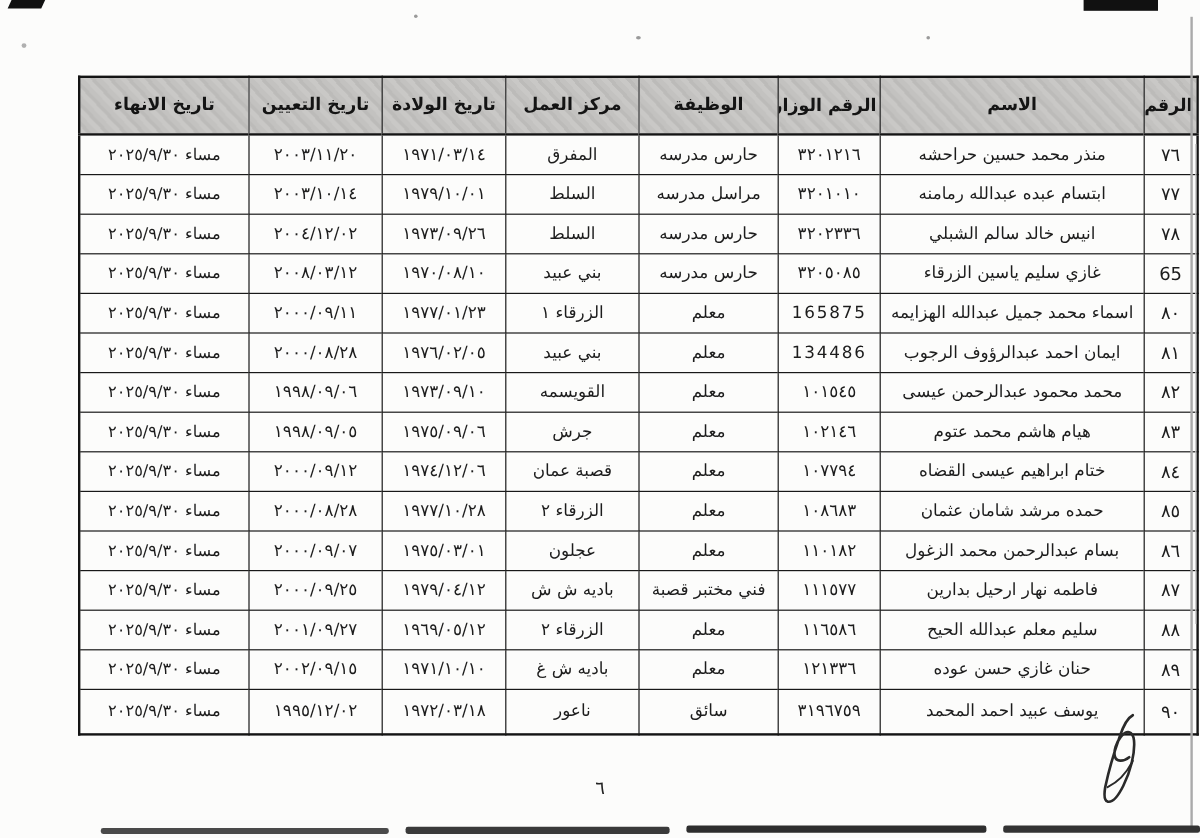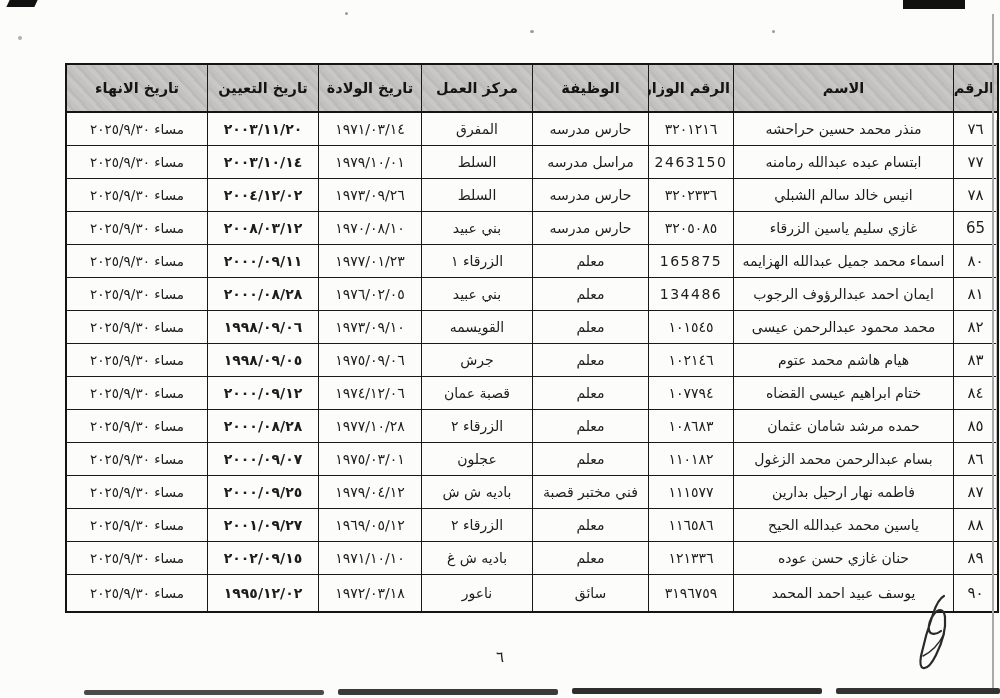--- a/index.html
+++ b/index.html
@@ -29,21 +29,21 @@
     color:#141414;
   }
   .doc-table tbody tr{height:33px;}
   .doc-table tbody tr:last-child{height:38px;}
   .col-num{width:37px;}
   .col-name{width:213px;}
   .col-ministry_no{width:78px;}
   .col-job{width:109px;margin-left:48px;}
   .col-work_center{width:104px;}
   .col-birth_date{width:96px;margin-left:17px;}
-  .col-hire_date{width:104px;font-weight:bold;}
+  .col-hire_date{width:104px;}
   .col-end_date{width:134px;margin-left:44px;}
   td.col-ministry_no,td.col-birth_date,td.col-hire_date{letter-spacing:1.5px;}
   td.col-end_date{letter-spacing:.5px;font-size:13.5px;}
   td.col-num{font-size:15px;}
   
   .page-number{
     position:absolute;left:488px;top:648px;width:24px;
     text-align:center;font-size:15px;color:#222;
   }
   .signature{position:absolute;left:900px;top:592px;width:70px;height:80px;}
@@ -87,21 +87,21 @@
         <td class="col-ministry_no">٣٢٠١٢١٦</td>
         <td class="col-job">حارس مدرسه</td>
         <td class="col-work_center">المفرق</td>
         <td class="col-birth_date">١٩٧١/٠٣/١٤</td>
         <td class="col-hire_date">٢٠٠٣/١١/٢٠</td>
         <td class="col-end_date">مساء ٢٠٢٥/٩/٣٠</td>
       </tr>
       <tr>
         <td class="col-num">٧٧</td>
         <td class="col-name">ابتسام عبده عبدالله رمامنه</td>
-        <td class="col-ministry_no">2463150</td>
+        <td class="col-ministry_no">٣٢٠١٠١٠</td>
         <td class="col-job">مراسل مدرسه</td>
         <td class="col-work_center">السلط</td>
         <td class="col-birth_date">١٩٧٩/١٠/٠١</td>
         <td class="col-hire_date">٢٠٠٣/١٠/١٤</td>
         <td class="col-end_date">مساء ٢٠٢٥/٩/٣٠</td>
       </tr>
       <tr>
         <td class="col-num">٧٨</td>
         <td class="col-name">انيس خالد سالم الشبلي</td>
         <td class="col-ministry_no">٣٢٠٢٣٣٦</td>
@@ -196,21 +196,21 @@
         <td class="col-name">فاطمه نهار ارحيل بدارين</td>
         <td class="col-ministry_no">١١١٥٧٧</td>
         <td class="col-job">فني مختبر قصبة</td>
         <td class="col-work_center">باديه ش ش</td>
         <td class="col-birth_date">١٩٧٩/٠٤/١٢</td>
         <td class="col-hire_date">٢٠٠٠/٠٩/٢٥</td>
         <td class="col-end_date">مساء ٢٠٢٥/٩/٣٠</td>
       </tr>
       <tr>
         <td class="col-num">٨٨</td>
-        <td class="col-name">ياسين محمد عبدالله الحيح</td>
+        <td class="col-name">سليم معلم عبدالله الحيح</td>
         <td class="col-ministry_no">١١٦٥٨٦</td>
         <td class="col-job">معلم</td>
         <td class="col-work_center">الزرقاء ٢</td>
         <td class="col-birth_date">١٩٦٩/٠٥/١٢</td>
         <td class="col-hire_date">٢٠٠١/٠٩/٢٧</td>
         <td class="col-end_date">مساء ٢٠٢٥/٩/٣٠</td>
       </tr>
       <tr>
         <td class="col-num">٨٩</td>
         <td class="col-name">حنان غازي حسن عوده</td>

